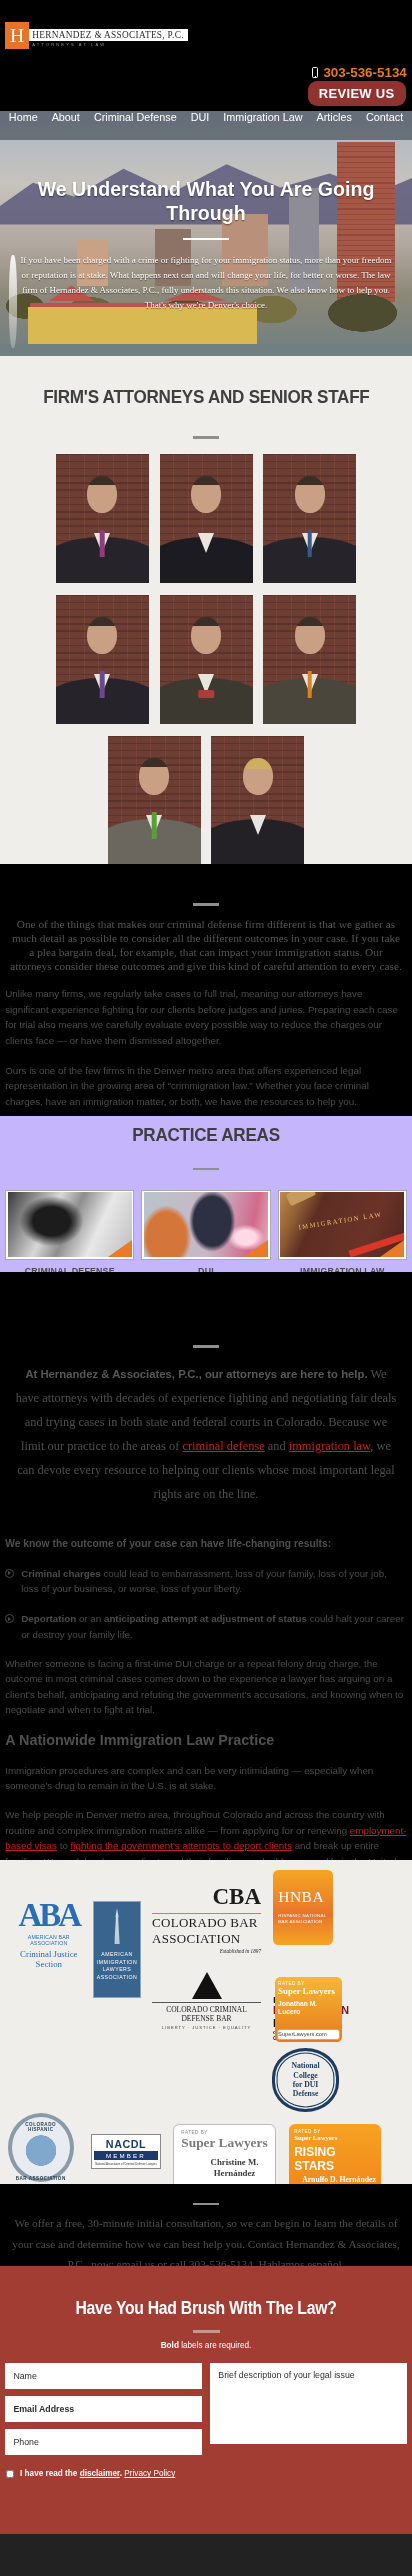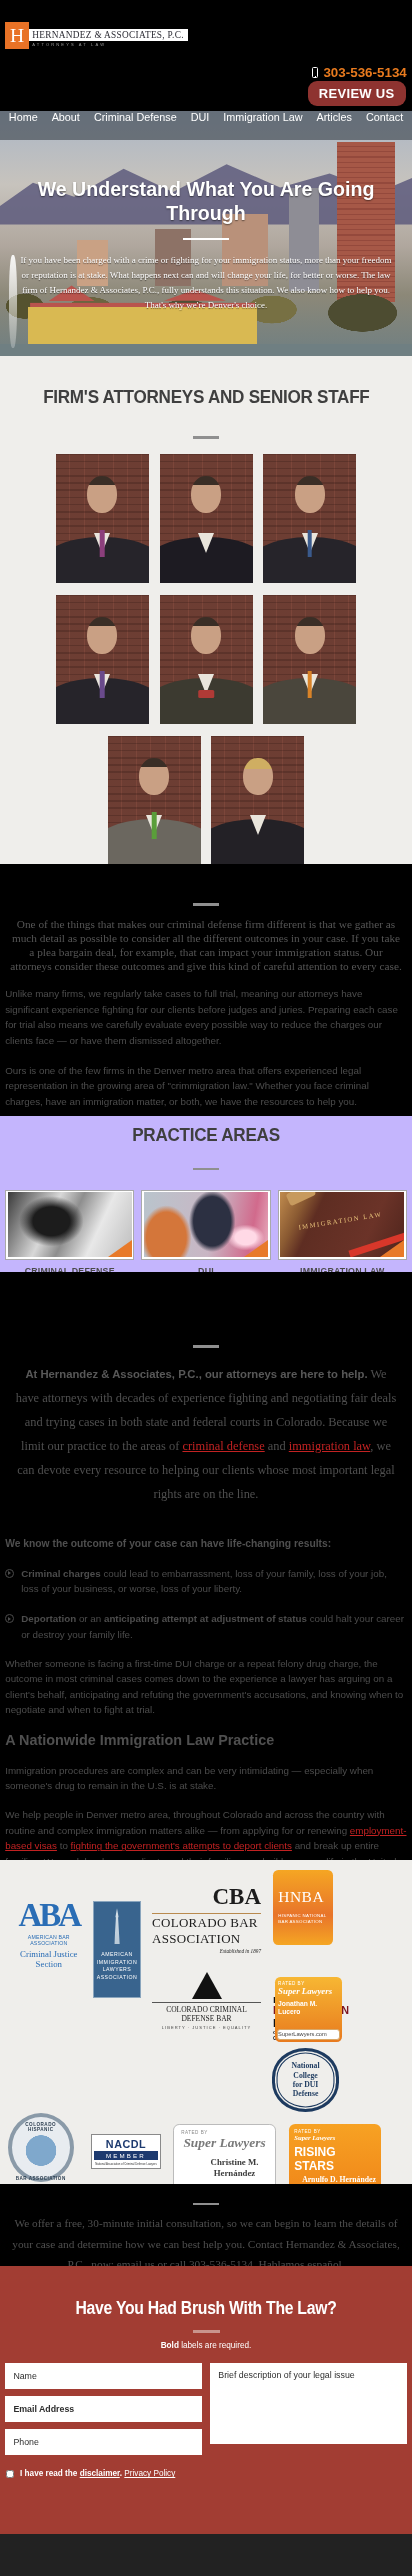--- a/index.html
+++ b/index.html
@@ -154,21 +154,21 @@
   .ccdb { left:152px; top:112px; width:109px; text-align:center; color:#1c1c1c; }
   .ccdb-tri { width:0; height:0; margin:0 auto; border-bottom:27px solid #111; border-left:15.5px solid transparent; border-right:15.5px solid transparent; position:relative; }
   .ccdb-name { font-family:"Liberation Serif",serif; font-size:7.5px; border-top:1px solid #555; margin-top:3.1px; padding-top:2.1px; }
   .ccdb-motto { font-size:4.1px; letter-spacing:1px; color:#444; margin-top:1.5px; }
   .nip { left:273px; top:133px; width:66px; }
   .nip-l1 { color:#111; font-size:10.8px; letter-spacing:3.1px; font-weight:bold; }
   .nip-l2 { color:#7c1420; font-size:10.8px; font-weight:bold; letter-spacing:0.3px; line-height:11.3px; }
   .nip-l3 { color:#111; font-size:10.8px; letter-spacing:2.6px; font-weight:bold; line-height:11.3px; }
   .nip-l4 { color:#111; font-size:5.2px; font-weight:bold; margin-top:1.5px; }
   .rated { font-size:4.6px; letter-spacing:0.5px; }
-  .sl-script { font-family:"Liberation Serif",serif; font-style:italic; font-weight:bold; }
+  .sl-script { font-family:"Liberation Serif",serif; font-weight:bold; }
   .badge-jon { position:absolute; left:275px; top:117px; width:67px; height:65px; border-radius:5.2px;
      background:linear-gradient(180deg,#f7b733 0%,#e87a1e 100%); color:#fff; padding:4.1px 3.1px 0; text-align:left; }
   .badge-jon .nm { font-size:6.7px; font-weight:bold; margin-top:4.1px; line-height:8.2px; }
   .badge-jon .site { position:absolute; left:2.1px; right:2.1px; bottom:2.1px; background:#fff; color:#444;
      border:0.5px solid #d8a868; border-radius:3.1px; font-size:5.7px; padding:1.5px 0; }
   .dui-college { left:272px; top:188px; width:67px; height:64px; border-radius:50%/46%; border:3.1px solid #1d3a5f;
      color:#1d3a5f; text-align:center; font-family:"Liberation Serif",serif; font-size:7.7px; font-weight:bold;
      padding-top:10.3px; line-height:9.3px; background:#efeeeb;
      box-shadow:inset 0 0 0 1.5px #efeeeb, inset 0 0 0 2.6px #1d3a5f; }
   .chba { left:7.7px; top:253px; width:66px; height:69px; border-radius:50%; border:4.1px solid #8a9aa8;

